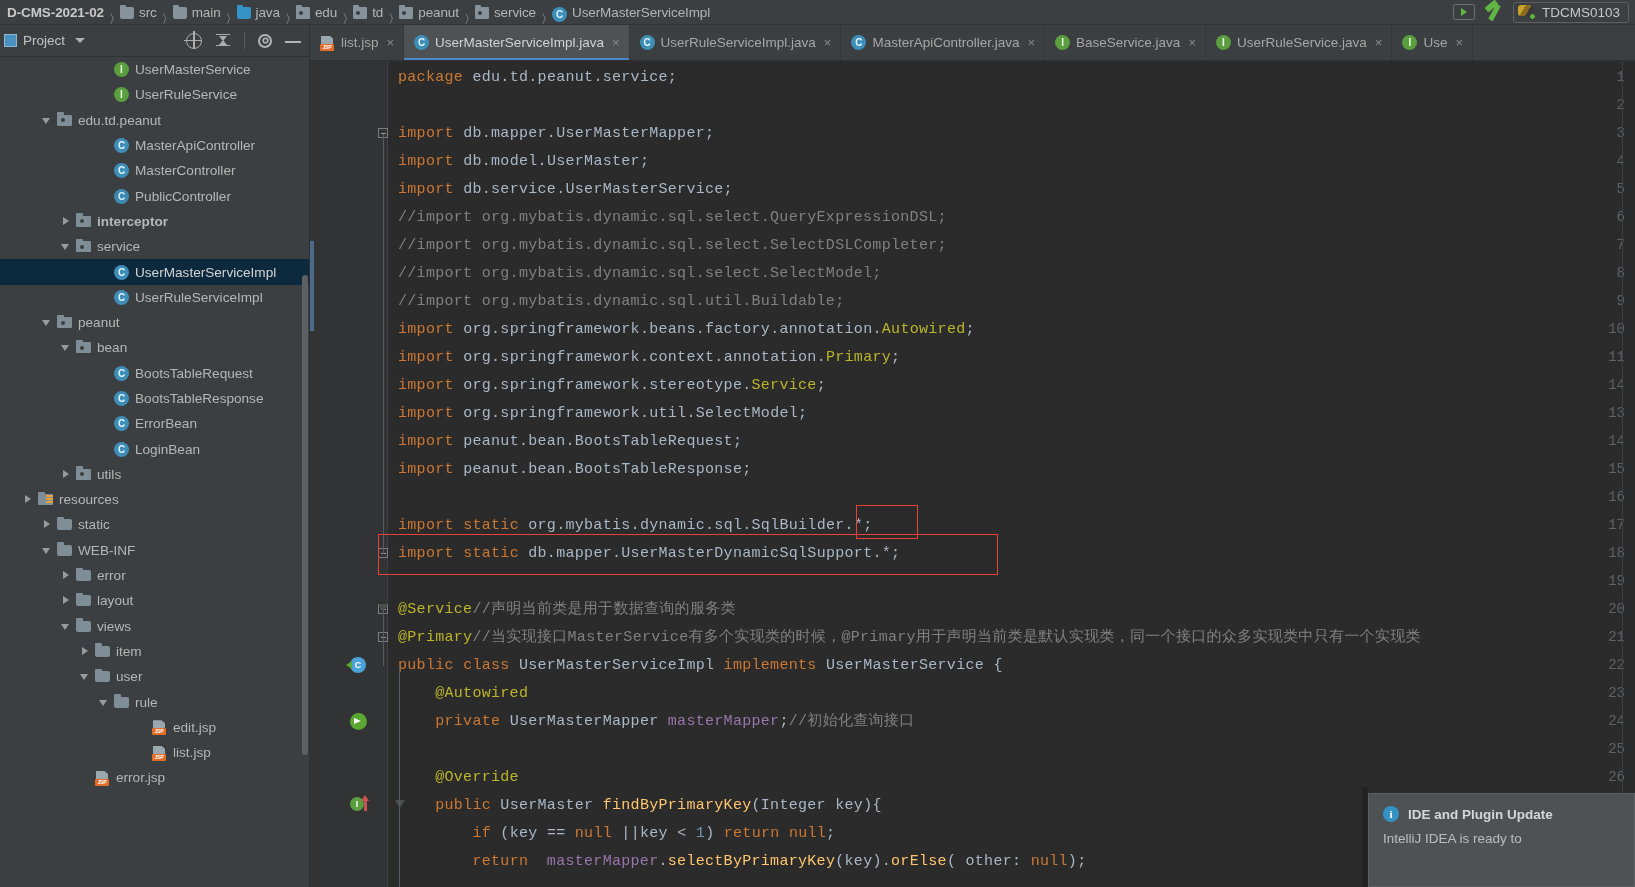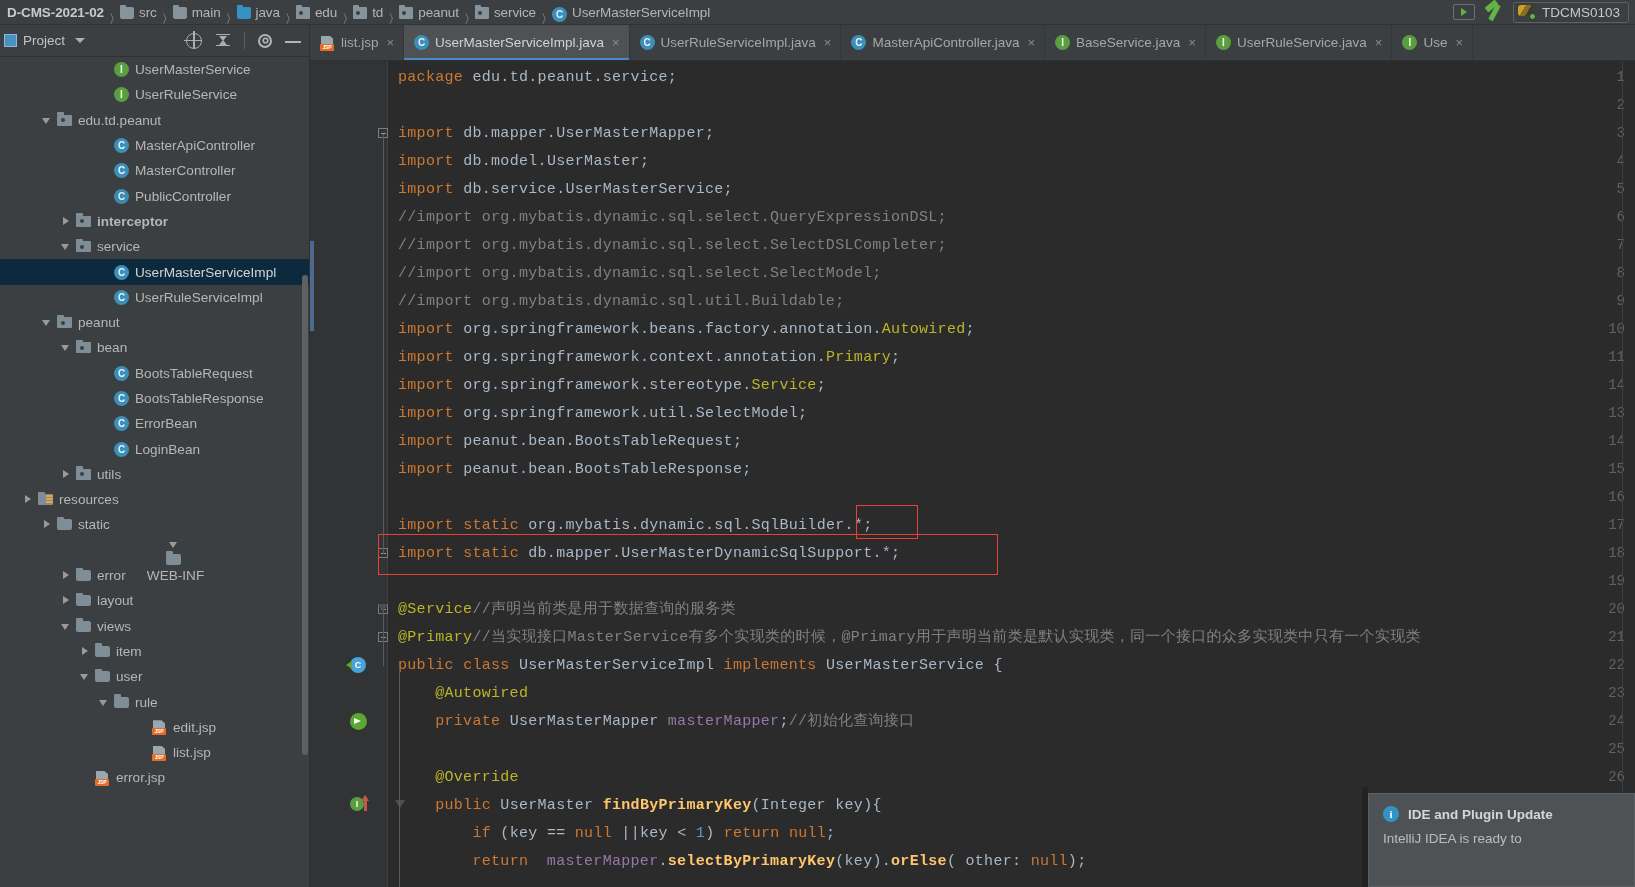--- a/index.html
+++ b/index.html
@@ -136,21 +136,21 @@
     position:absolute; left:88px; white-space:pre;
     font-family:"Liberation Mono", monospace; font-size:15px; line-height:28px;
     letter-spacing:0.3px;
   }
   .line-hl { position:absolute; left:78px; width:1247px; height:28px; background:#323232; }
   .kw   { color:#cc7832; }
   .ann  { color:#bbb529; }
   .cmt  { color:#808080; }
   .typ  { color:#a9b7c6; }
   .fld  { color:#9876aa; }
-  .mth  { color:#ffc66d;font-weight:bold; }
+  .mth  { color:#ffc66d; }
   .num  { color:#6897bb; }
   .pln  { color:#a9b7c6; }
 
   .fold { position:absolute; left:68px; width:11px; height:11px; }
   .fold::before{content:"";position:absolute;left:0;top:0;width:10px;height:10px;border:1px solid #7a7d80;box-sizing:border-box;}
   .fold::after{content:"";position:absolute;left:2.5px;top:4.5px;width:5px;height:1px;background:#9a9a9a;}
   .fold-line { position:absolute; left:73px; width:1px; background:#585b5d; }
   .fold-tip { position:absolute; left:68px; width:11px; height:8px; }
   .fold-tip::before{content:"";position:absolute;left:0;top:0;width:0;height:0;border-left:5.5px solid transparent;border-right:5.5px solid transparent;border-top:8px solid #4c4f51;}
 
@@ -388,21 +388,21 @@
         </div>
         <span class="tlabel">resources</span>
       </div>
       <div class="trow" style="padding-left: 41px;">
         <div class="arrow right"></div>
         <div class="tic">
           <div class="f-plain"></div>
         </div>
         <span class="tlabel">static</span>
       </div>
-      <div class="trow" style="padding-left: 41px; flex-direction: column;">
+      <div class="trow" style="padding-left: 41px;">
         <div class="arrow down"></div>
         <div class="tic">
           <div class="f-plain"></div>
         </div>
         <span class="tlabel">WEB-INF</span>
       </div>
       <div class="trow" style="padding-left: 60px;">
         <div class="arrow right"></div>
         <div class="tic">
           <div class="f-plain"></div>

